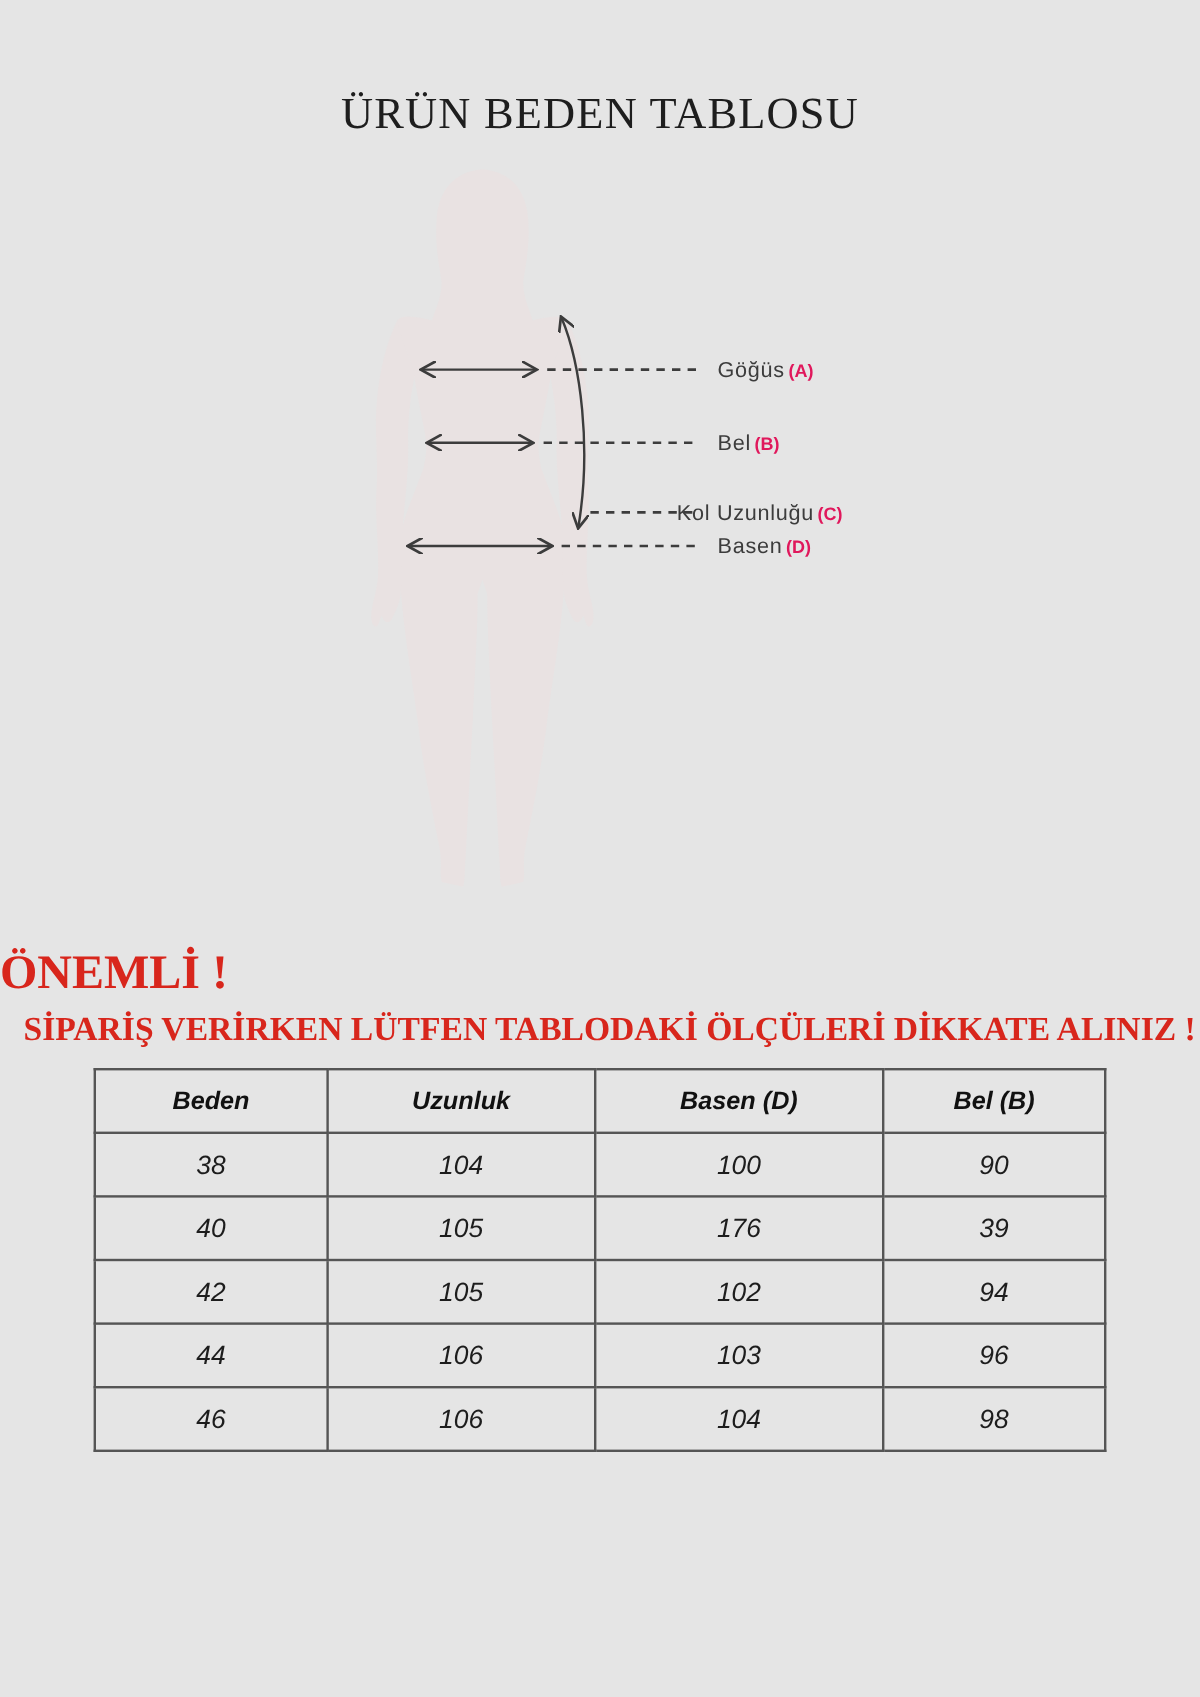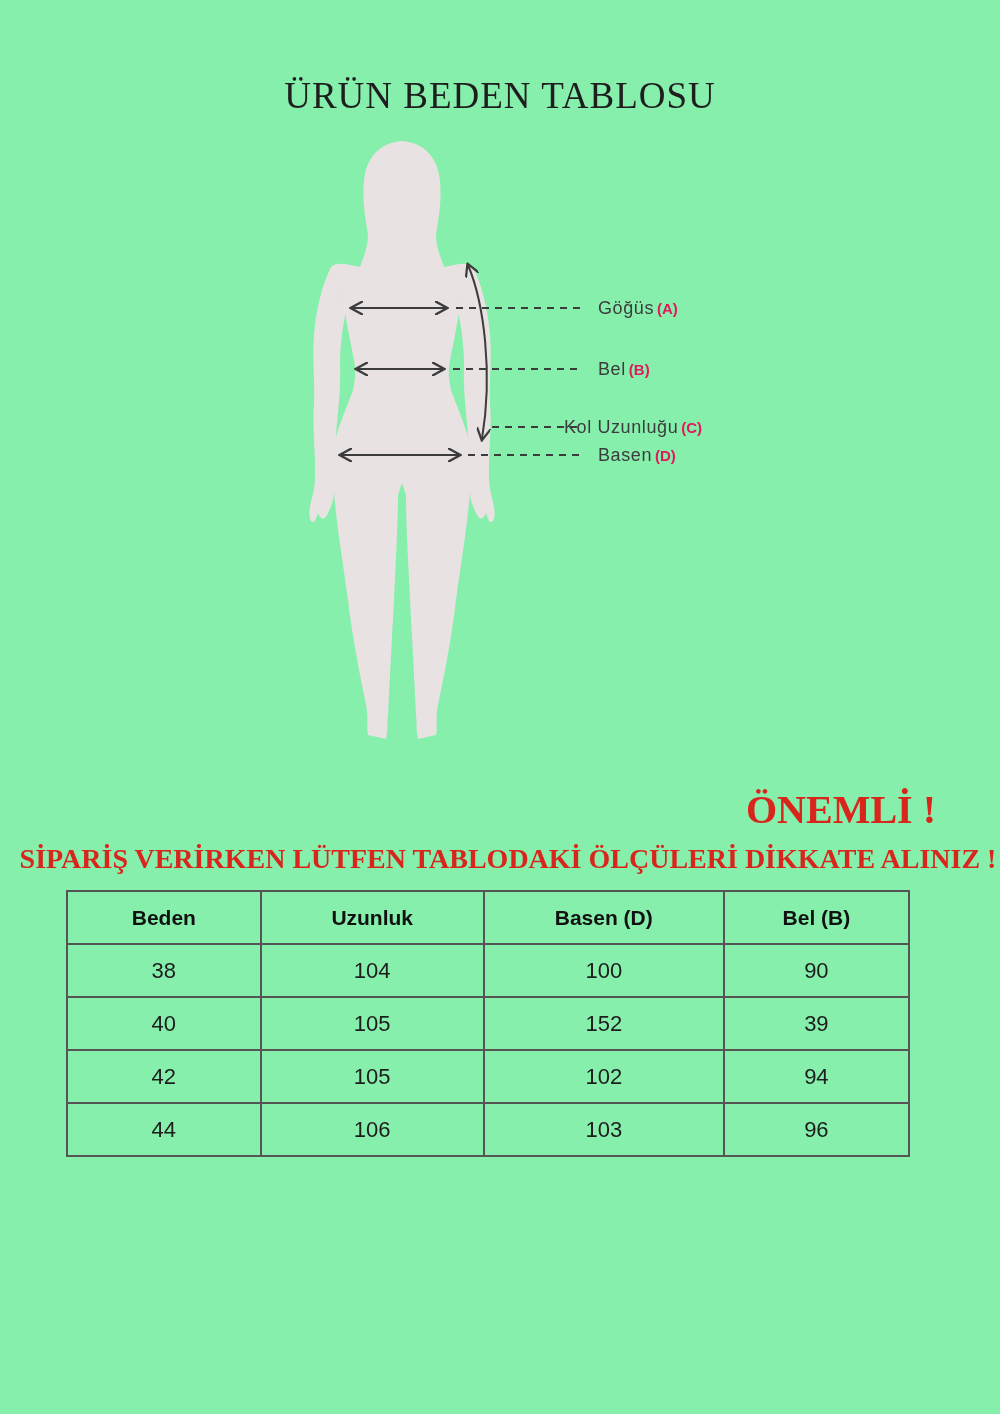--- a/index.html
+++ b/index.html
@@ -9,21 +9,21 @@
     --silhouette:#e9e2e2;
     --table-border:#555555;
     --text-dark:#1d1d1d;
   }
   *{margin:0;padding:0;box-sizing:border-box;}
   body{
     width:1000px;height:1414px;background:#ffffff;
     font-family:"Liberation Sans",sans-serif;
     position:relative;overflow:hidden;
   }
-  .page{position:relative;width:1000px;height:1414px;background:#86efac;}
+  .page{position:relative;width:1000px;height:1414px;background:#e5e5e5;}
   .title{
     position:absolute;top:74px;left:0;width:1000px;
     text-align:center;
     font-family:"Liberation Serif",serif;
     font-size:37px;font-weight:400;color:#1e1e1e;
     letter-spacing:1px;
   }
   .diagram{position:absolute;left:0;top:0;width:824px;height:780px;}
   .diagram svg{position:absolute;left:230px;top:135px;}
   .measure-label{
@@ -34,33 +34,33 @@
   .measure-label .code{
     font-size:15px;font-weight:700;color:var(--pink);
     letter-spacing:0;margin-left:3px;
   }
   .lbl-chest{left:598px;top:297px;}
   .lbl-waist{left:598px;top:358px;}
   .lbl-arm{left:564px;top:416px;}
   .lbl-hip{left:598px;top:444px;}
   .important{
     position:absolute;top:786px;left:0;width:936px;
-    text-align:right;
+    text-align:left;
     font-family:"Liberation Serif",serif;
-    font-size:40px;font-weight:700;color:var(--red);padding-left:45px;
+    font-size:40px;font-weight:700;color:var(--red);
   }
   .warning{
     position:absolute;top:843px;left:0;width:1000px;
     text-align:center;
     font-family:"Liberation Serif",serif;
     font-size:28px;font-weight:700;color:var(--red);padding-left:16px;
   }
   table.size-table{
-    position:absolute;left:66px;top:890px;width:844px;
-    border-collapse:collapse;table-layout:fixed;
+    position:absolute;left:78px;top:890px;width:844px;
+    border-collapse:collapse;table-layout:fixed;font-style:italic;
   }
   table.size-table th,table.size-table td{
     border:2px solid var(--table-border);
     text-align:center;vertical-align:middle;
     height:53px;
   }
   table.size-table th{
     font-size:21px;font-weight:700;color:#111;
   }
   table.size-table td{
@@ -199,31 +199,37 @@
     <tbody id="size-table-body">
         <tr>
           <td>38</td>
           <td>104</td>
           <td>100</td>
           <td>90</td>
         </tr>
         <tr>
           <td>40</td>
           <td>105</td>
-          <td>152</td>
+          <td>176</td>
           <td>39</td>
         </tr>
         <tr>
           <td>42</td>
           <td>105</td>
           <td>102</td>
           <td>94</td>
         </tr>
         <tr>
           <td>44</td>
           <td>106</td>
           <td>103</td>
           <td>96</td>
         </tr>
+        <tr>
+          <td>46</td>
+          <td>106</td>
+          <td>104</td>
+          <td>98</td>
+        </tr>
       </tbody>
   </table>
 
 </div>
 
 </body></html>

